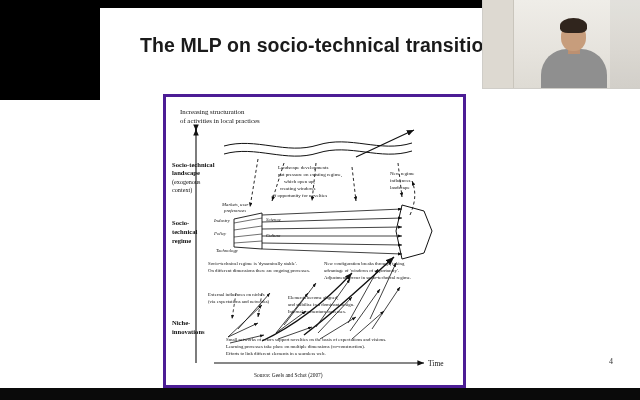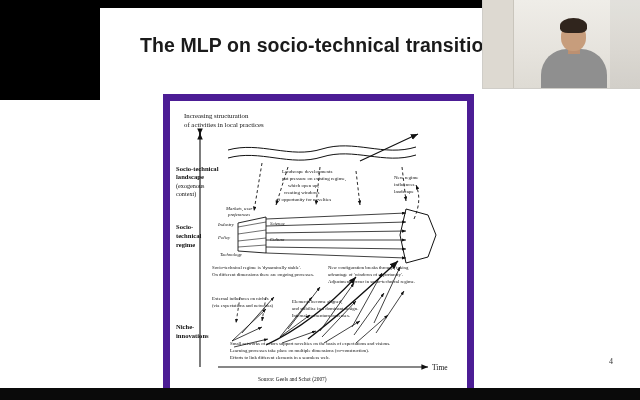--- a/index.html
+++ b/index.html
@@ -72,21 +72,21 @@
   }
 
   
   #figure {
     position: absolute;
     left: 163px;
     top: 86px;
     width: 297px;
     height: 288px;
     background: #ffffff;
-    border: 7px solid #4c1d95;
+    border: 3px solid #4c1d95;
     overflow: hidden;
   }
   #figure svg { display: block; }
 
   .fig-txt { font-family: "Liberation Serif", serif; fill: #111; }
 
   
   #slide-number {
     position: absolute;
     right: 27px;

